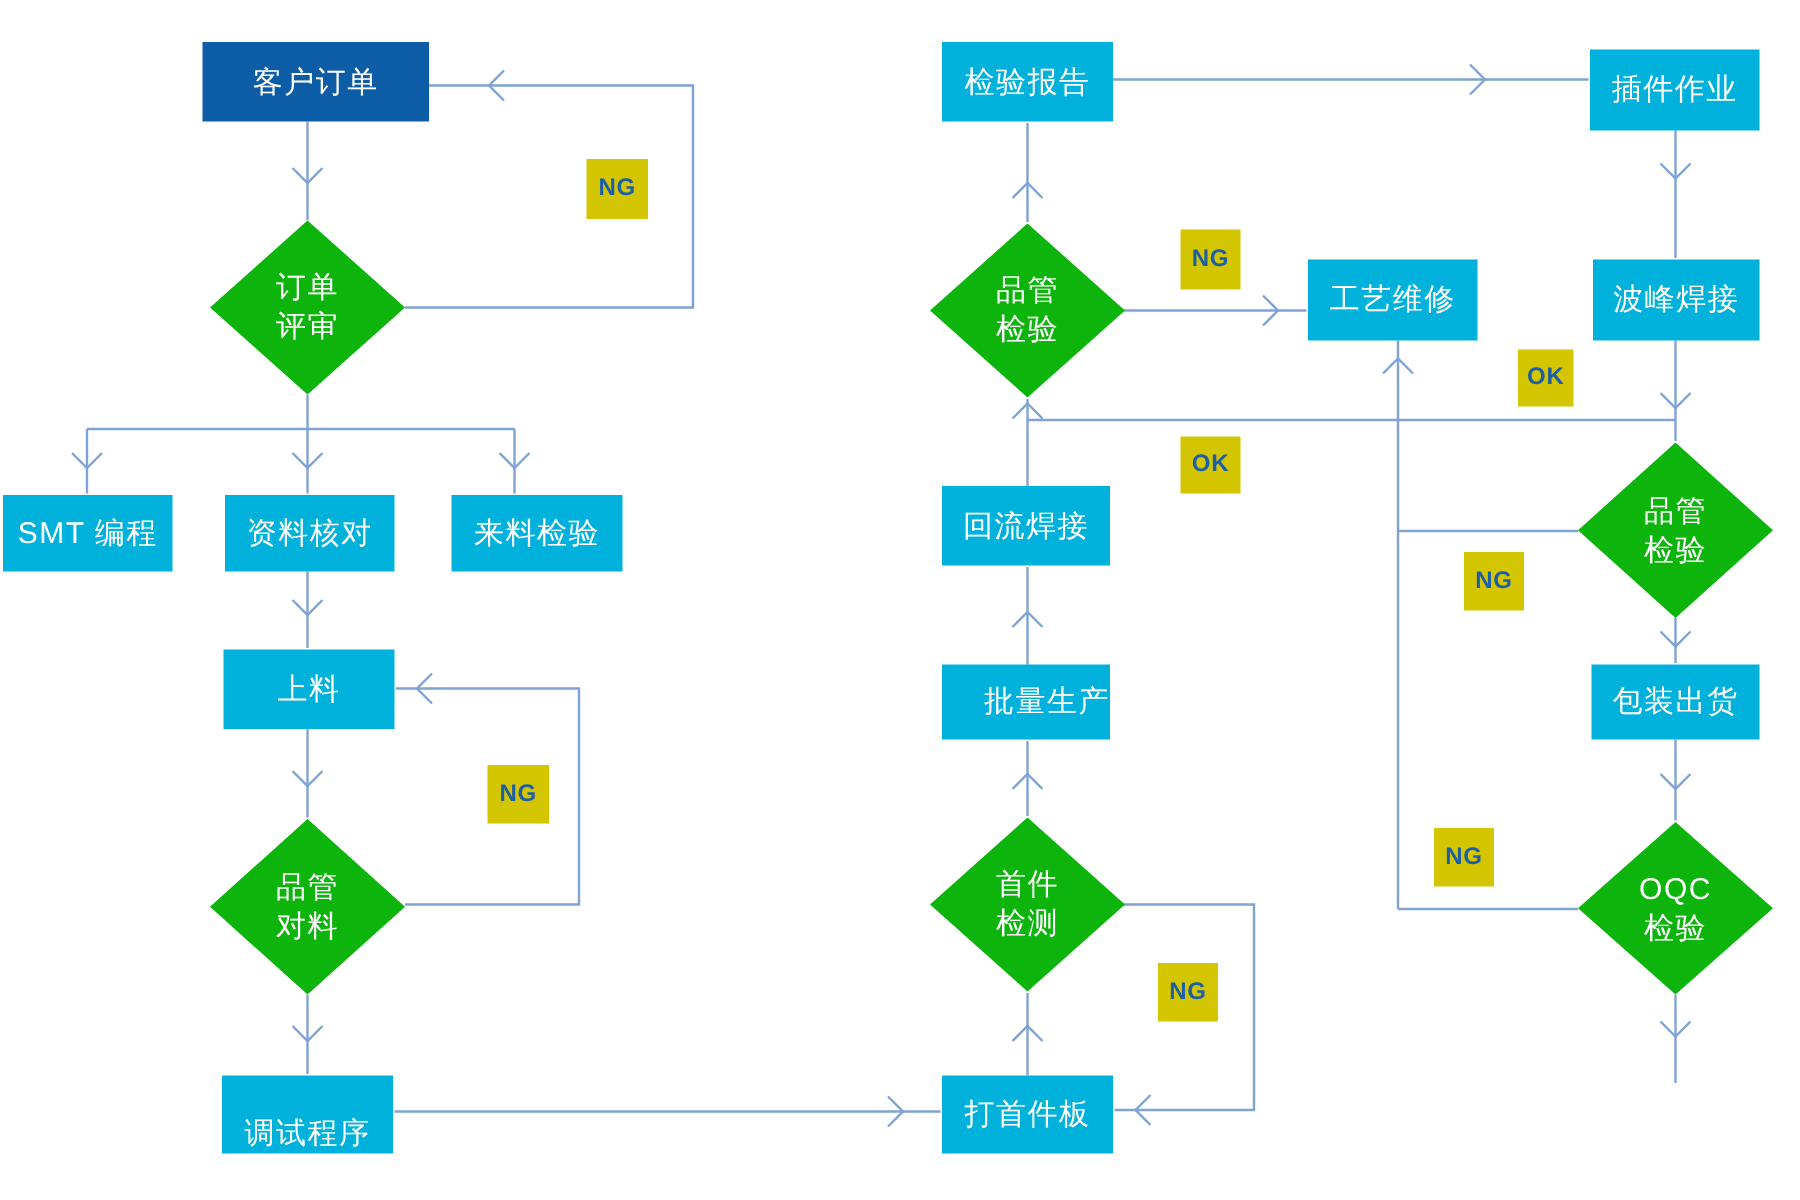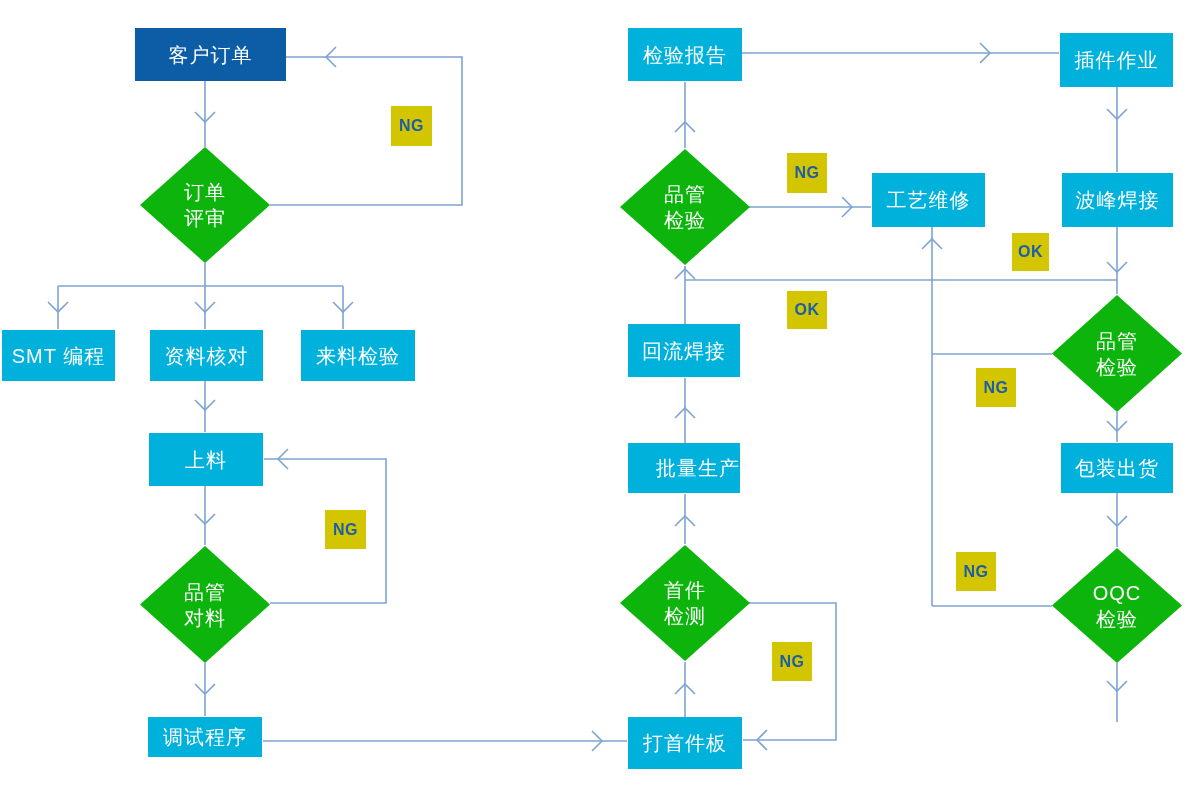--- a/index.html
+++ b/index.html
@@ -110,21 +110,21 @@
       <div class="node process" style="left: 301px; top: 330px; width: 114px; height: 51px;">
         <span>来料检验</span>
       </div>
       <div class="node process" style="left: 149px; top: 433px; width: 114px; height: 53px;">
         <span>上料</span>
       </div>
       <div class="node decision" style="left: 140px; top: 546px; width: 130px; height: 117px;">
         <span>品管</span>
         <span>对料</span>
       </div>
-      <div class="node process" style="left: 148px; top: 717px; width: 114px; height: 40px;">
+      <div class="node process" style="left: 148px; top: 717px; width: 114px; height: 52px; justify-content: flex-end;">
         <span>调试程序</span>
       </div>
       <div class="node process" style="left: 628px; top: 717px; width: 114px; height: 52px;">
         <span>打首件板</span>
       </div>
       <div class="node decision" style="left: 620px; top: 545px; width: 130px; height: 116px;">
         <span>首件</span>
         <span>检测</span>
       </div>
       <div class="node process" style="left: 628px; top: 443px; width: 112px; height: 50px; align-items: flex-end;">

